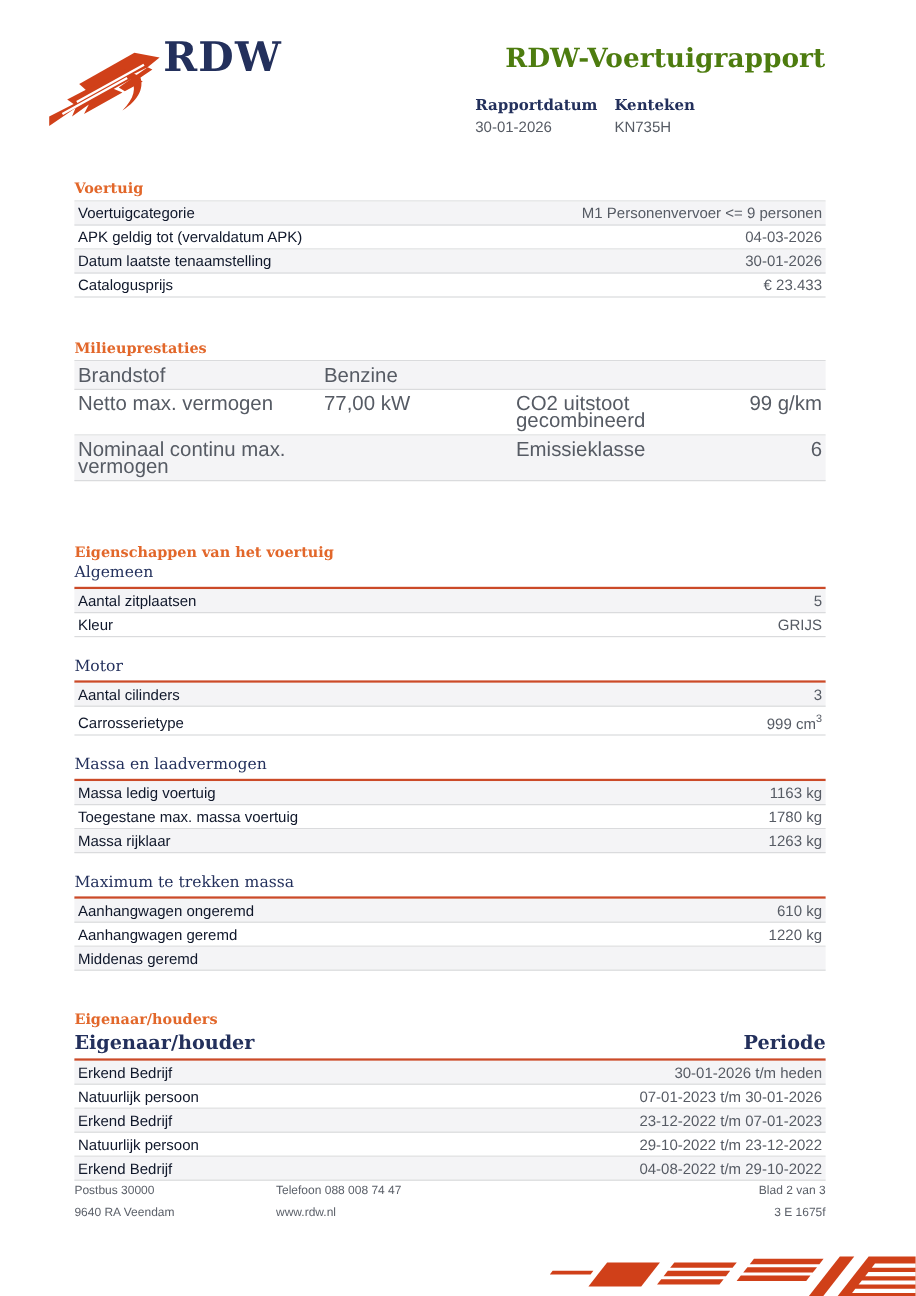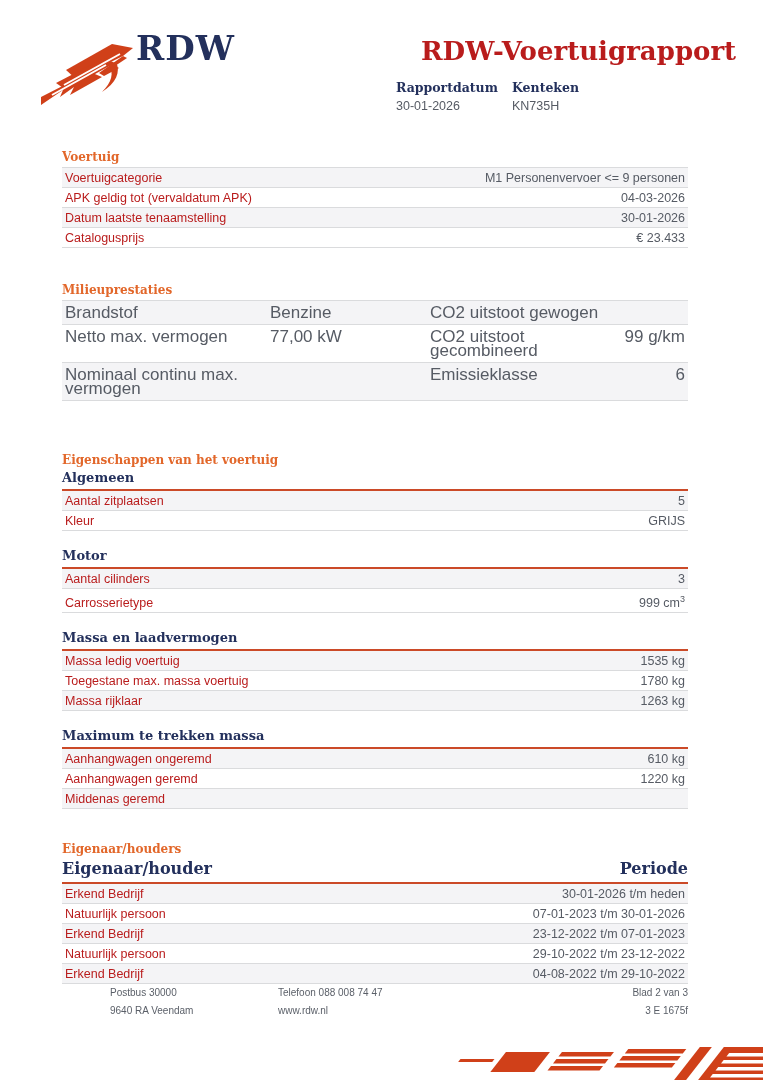--- a/index.html
+++ b/index.html
@@ -5,39 +5,39 @@
   * { margin:0; padding:0; box-sizing:border-box; }
   html,body { background:#ffffff; }
   body { width:763px; height:1080px; font-family:"Liberation Sans", sans-serif; color:#565b64; position:relative; overflow:hidden; }
   .page { position:relative; width:763px; height:1080px; background:#fff; }
 
   
   .logo-icon { position:absolute; left:36px; top:34px; width:100px; height:78px; }
   .logo-text { position:absolute; left:136px; top:28px; font-family:"DejaVu Serif", serif; font-weight:bold;
                font-size:34px; color:#23305c; letter-spacing:1px;text-align:right; }
   .doc-title { position:absolute; left:421px; top:36px; font-family:"DejaVu Serif", serif; font-weight:bold;
-               font-size:26px; color:#b91c1c; }
+               font-size:22px; color:#4d7c0f; }
   .meta { position:absolute; left:396px; top:80px; display:flex; }
   .meta-col { width:116px; }
   .meta-label { font-family:"DejaVu Serif", serif; font-weight:bold; font-size:12.5px; color:#23305c; }
   .meta-value { margin-top:4px; font-size:12.5px; color:#565b64; }
 
   
   .content { position:absolute; top:150px; left:62px; width:626px; }
 
   .section-title { font-family:"DejaVu Serif", serif; font-weight:bold; font-size:12px; color:#e2672a; margin-bottom:3px; }
-  .sub-title { font-family:"DejaVu Serif", serif; font-weight:bold; font-size:13px; color:#23305c;
+  .sub-title { font-family:"DejaVu Serif", serif; font-weight:normal; font-size:13px; color:#23305c;
                padding-bottom:4px; border-bottom:2px solid #cb4a28; }
 
   .tbl { width:100%; }
   .tbl.topline { border-top:1px solid #dadbdd; }
   .trow { display:flex; justify-content:space-between; align-items:baseline;
           padding:2.5px 3px; border-bottom:1px solid #dadbdd; font-size:12.5px; line-height:14px; min-height:19px; }
   .trow:nth-child(odd) { background:#f4f4f6; }
-  .tlabel { color:#b91c1c;text-align:center; }
+  .tlabel { color:#0f172a;text-align:center; }
   .tvalue { color:#565b64; text-align:center; white-space:nowrap; }
   sup { font-size:9px; }
 
   
   .mrow { display:flex; align-items:baseline; padding:4.5px 3px; border-bottom:1px solid #dadbdd;
           font-size:17px; line-height:14px; min-height:22px; }
   .mrow:nth-child(odd) { background:#f4f4f6; }
   .m-label  { width:205px; }
   .m-val    { width:160px; }
   .m-label2 { flex:1; }
@@ -51,21 +51,21 @@
   
   .owner-head { display:flex; justify-content:space-between; align-items:baseline;
                 padding-bottom:4px; border-bottom:2px solid #cb4a28; }
   .owner-head span { font-family:"DejaVu Serif", serif; font-weight:bold; font-size:16px; color:#23305c; }
 
   
   .footer { position:absolute; left:62px; top:988px; width:626px; display:flex; font-size:10px; color:#5a5f68; }
   .f-col1 { width:168px; }
   .f-col2 { flex:1; }
   .f-col3 { text-align:right; }
-  .footer div div { margin-bottom:8px; line-height:10px;margin-left:48px; }
+  .footer div div { margin-bottom:8px; line-height:10px; }
 
   .bottom-art { position:absolute; right:0; bottom:0; width:332px; height:37px; }
 </style>
 </head>
 <body>
 
 <div class="page">
 
   <svg class="logo-icon" viewBox="0 0 100 76" aria-hidden="true">
     <g fill="#d04019">
@@ -117,21 +117,20 @@
       </div>
     </div>
 
     <div class="gap-md"></div>
 
     <div class="section-title">Milieuprestaties</div>
     <div class="tbl topline">
       <div class="mrow">
         <span class="m-label">Brandstof</span>
         <span class="m-val">Benzine</span>
-        <span class="m-label2">CO2 uitstoot gewogen</span>
         <span class="m-val2"></span>
       </div>
       <div class="mrow">
         <span class="m-label">Netto max. vermogen</span>
         <span class="m-val">77,00 kW</span>
         <span class="m-label2">CO2 uitstoot gecombineerd</span>
         <span class="m-val2">99 g/km</span>
       </div>
       <div class="mrow">
         <span class="m-label">Nominaal continu max. vermogen</span>
@@ -170,21 +169,21 @@
         <span class="tvalue"><span>999 cm</span><sup>3</sup></span>
       </div>
     </div>
 
     <div class="gap-sm"></div>
 
     <div class="sub-title">Massa en laadvermogen</div>
     <div class="tbl">
       <div class="trow">
         <span class="tlabel">Massa ledig voertuig</span>
-        <span class="tvalue">1535 kg</span>
+        <span class="tvalue">1163 kg</span>
       </div>
       <div class="trow">
         <span class="tlabel">Toegestane max. massa voertuig</span>
         <span class="tvalue">1780 kg</span>
       </div>
       <div class="trow">
         <span class="tlabel">Massa rijklaar</span>
         <span class="tvalue">1263 kg</span>
       </div>
     </div>

